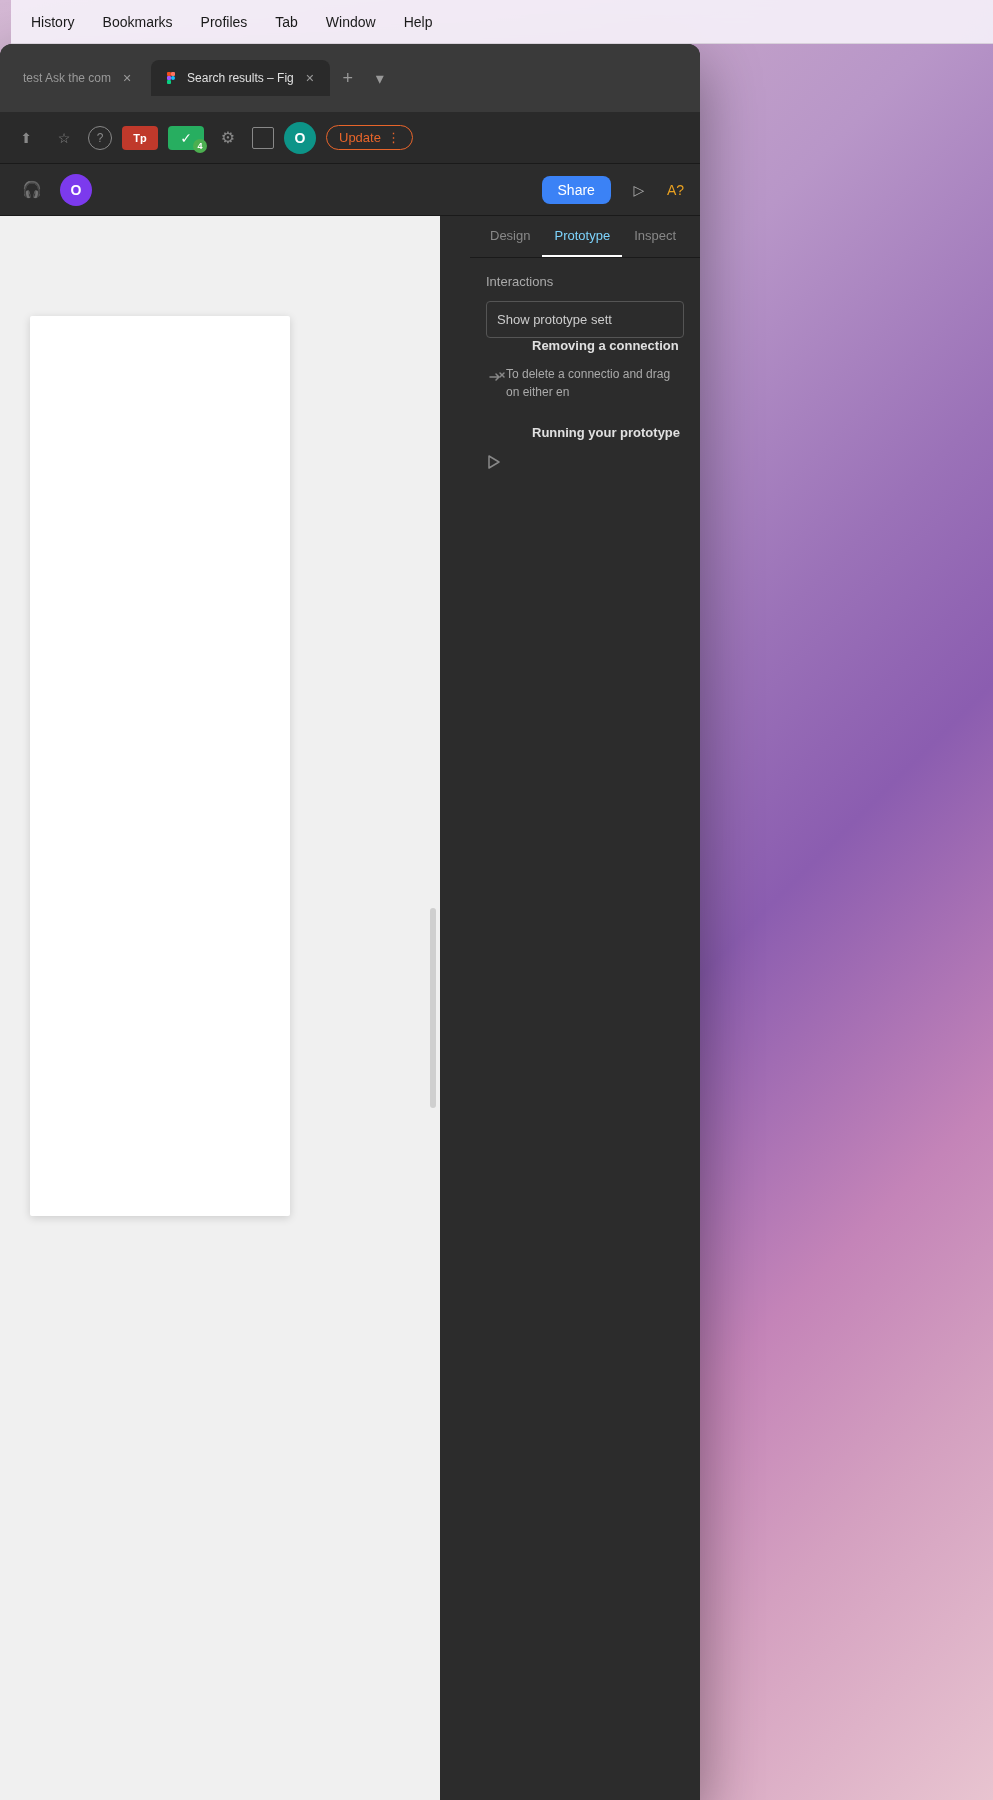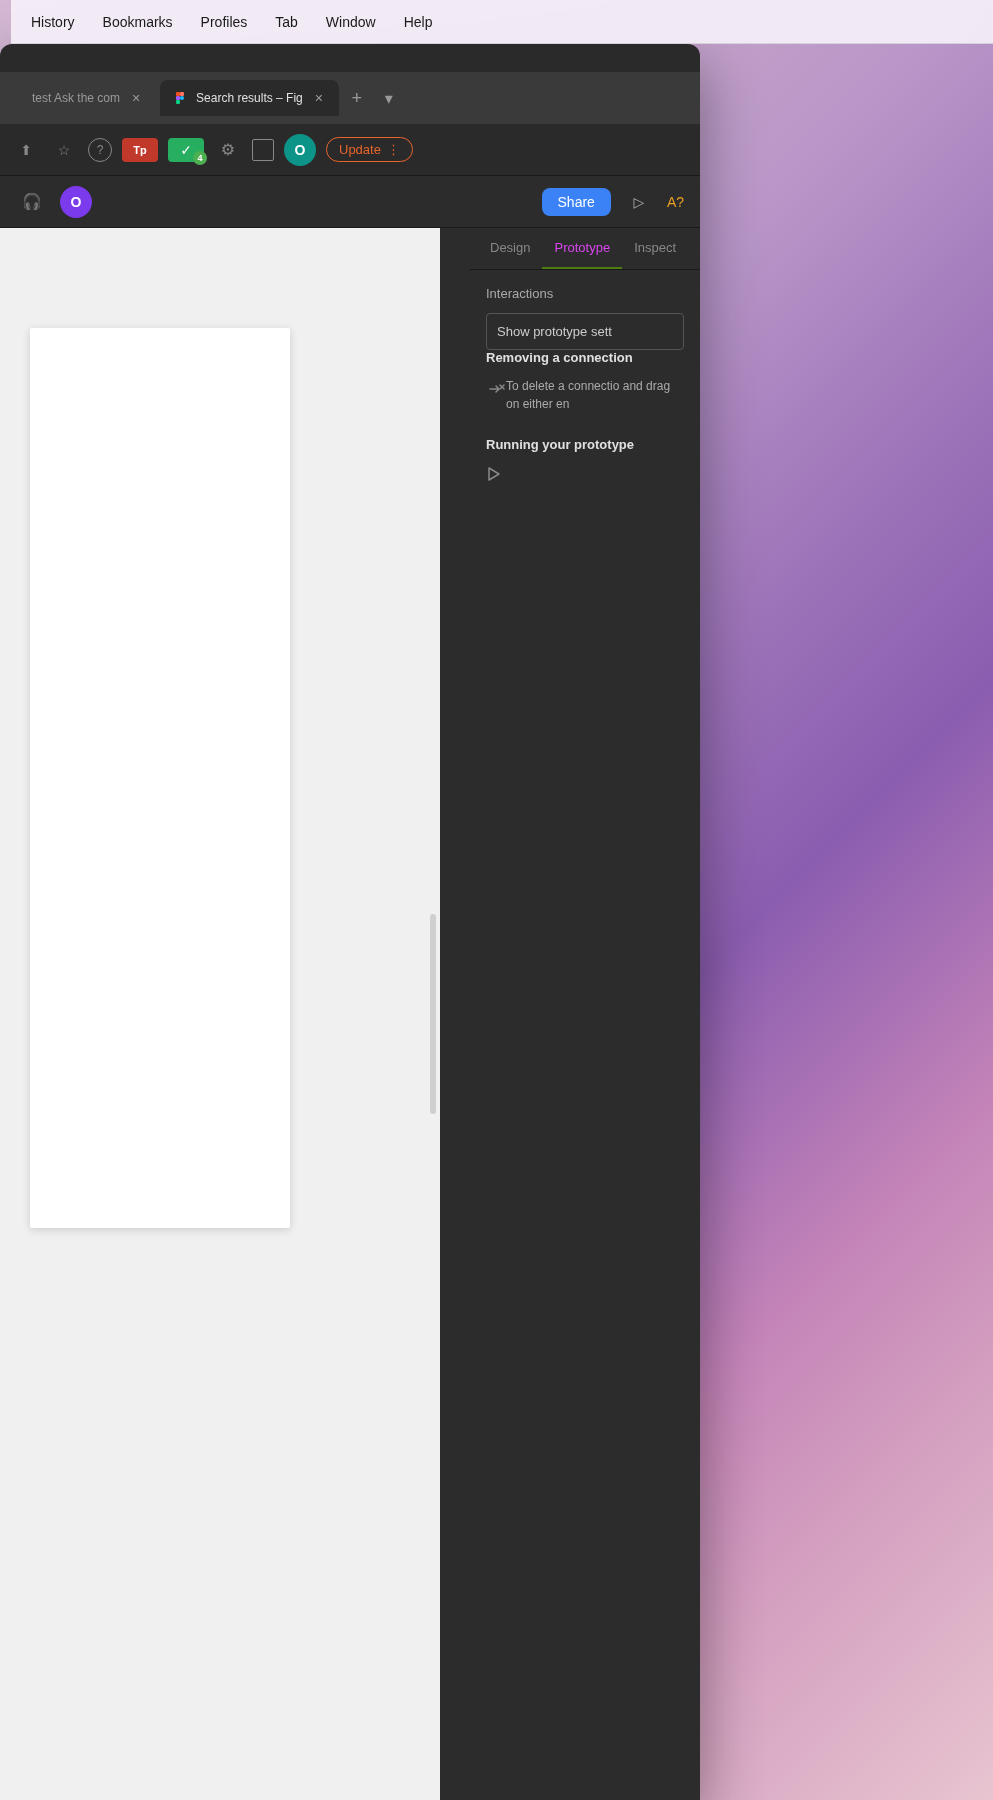--- a/index.html
+++ b/index.html
@@ -58,24 +58,23 @@
       overflow: hidden;
       display: flex;
       flex-direction: column;
     }
 
     
     .tab-bar {
       background: #3a3a3a;
       display: flex;
       align-items: center;
-      height: 52px;
-      padding: 0 20px;
+      height: 68px;
+      padding: 0 11px;
       gap: 4px;
-      margin-top: 28px;
     }
 
     .tab {
       display: flex;
       align-items: center;
       height: 36px;
       padding: 0 12px;
       border-radius: 8px 8px 0 0;
       font-size: 13px;
       gap: 8px;
@@ -319,23 +318,23 @@
     }
 
     .panel-tab {
       padding: 12px 12px;
       font-size: 13px;
       cursor: pointer;
       color: #888;
     }
 
     .panel-tab.active {
-      color: #d946ef;
+      color: #7dd3fc;
       font-weight: 500;
-      border-bottom: 2px solid #4d7c0f;
+      border-bottom: 2px solid #ffffff;
     }
 
     
     .panel-content {
       flex: 1;
       overflow-y: auto;
       padding: 16px;
     }
 
     .panel-content::-webkit-scrollbar { display: none; }
@@ -361,20 +360,21 @@
 
     .info-section {
       margin-bottom: 24px;
     }
 
     .info-section-title {
       font-size: 13px;
       font-weight: 600;
       color: #e0e0e0;
       margin-bottom: 12px;
+      margin-left: 46px;
     }
 
     .info-row {
       display: flex;
       gap: 0;
       align-items: flex-start;
       margin-bottom: 8px;
     }
 
     .info-icon {

